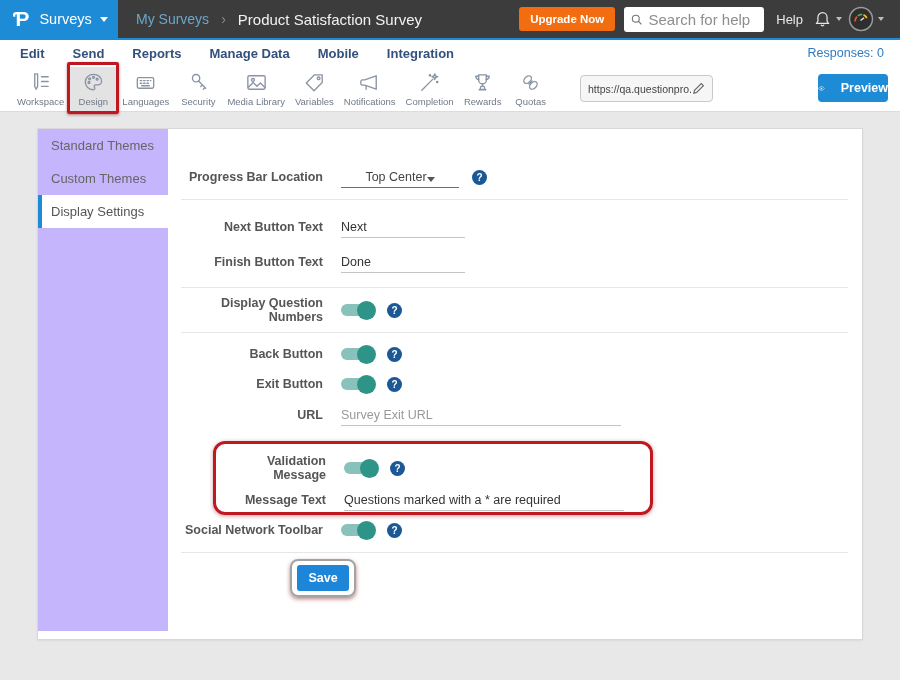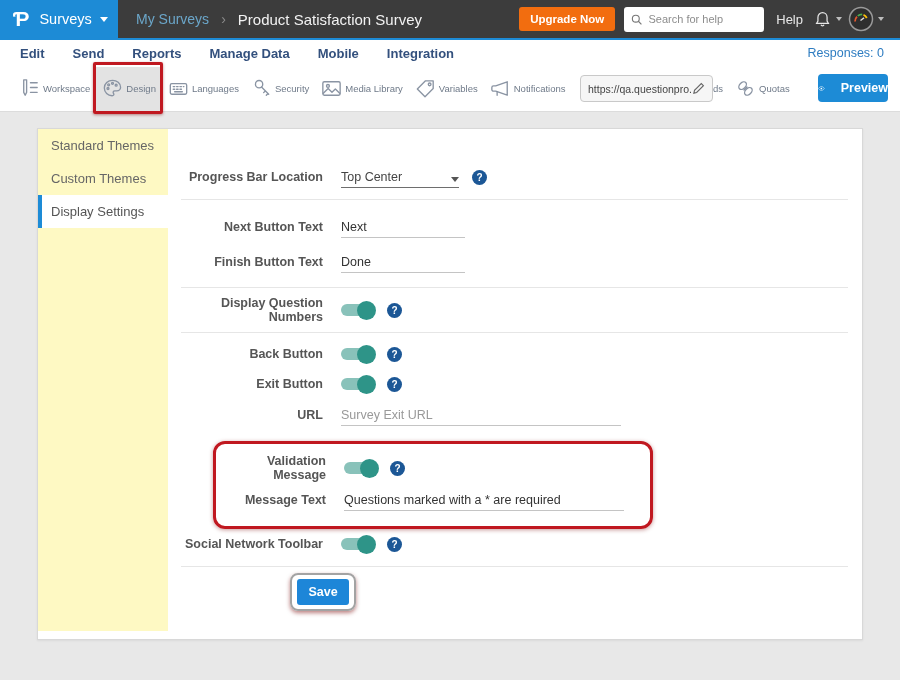--- a/index.html
+++ b/index.html
@@ -15,58 +15,58 @@
   .logo-glyph { color:#fff; font-size:21px; font-weight:bold; margin-right:10px; }
   .app-menu-label { color:#fff; font-size:14.5px; margin-right:8px; }
   .caret-down { width:0; height:0; border-left:4px solid transparent; border-right:4px solid transparent; border-top:5px solid #fff; display:inline-block; }
   .crumbs { display:flex; align-items:center; margin-left:18px; gap:12px; }
   .crumb-parent { color:#6ba6c9; font-size:14px; cursor:pointer; }
   .crumb-sep { color:#8b8b8b; font-size:14px; }
   .crumb-current { color:#f2f2f2; font-size:15px; }
   .header-right { margin-left:auto; display:flex; align-items:center; padding-right:10px; }
   .upgrade-btn { background:#f26d0f; color:#fff; font-size:11.5px; font-weight:bold; border:none; border-radius:3px; height:24px; padding:0 11px; cursor:pointer; }
   .search-box { width:140px; height:25px; background:#fff; border-radius:3px; display:flex; align-items:center; padding:0 7px; margin-left:9px; }
-  .search-box input { border:none; outline:none; width:100%; font-size:11px; color:#333; margin-left:6px; font-family:"Liberation Sans",sans-serif; }
+  .search-box input { border:none; outline:none; width:100%; font-size:15px; color:#333; margin-left:6px; font-family:"Liberation Sans",sans-serif; }
   .search-box input::placeholder { color:#8d8d8d; }
   .help-label { color:#e8e8e8; font-size:13px; margin:0 10px 0 12px; cursor:pointer; }
   .bell-wrap, .avatar-wrap { display:flex; align-items:center; cursor:pointer; }
   .hdr-caret { width:0; height:0; border-left:3.5px solid transparent; border-right:3.5px solid transparent; border-top:4.5px solid #bdbdbd; margin:0 6px 0 4px; }
   
   .menu-bar { position:absolute; top:38px; left:0; width:900px; height:28px; background:#fff; border-top:2px solid #1d8bd6; display:flex; align-items:center; padding:0 16px 0 6px; }
   .menu-item { font-size:13px; font-weight:bold; color:#33507d; padding:0 14px; cursor:pointer; text-decoration:none; }
   .menu-item.active { }
   .responses { margin-left:auto; color:#2d7cc1; font-size:12.5px; }
   
   .toolbar { position:absolute; top:66px; left:0; width:900px; height:46px; background:#fff; border-bottom:1px solid #dcdcdc; display:flex; align-items:center; padding-left:12px; }
-  .tool-cell { min-width:48px; padding:2px 5px; display:flex; flex-direction:row; align-items:center; justify-content:center; gap:1px; cursor:pointer; height:44px; }
+  .tool-cell { min-width:48px; padding:2px 5px; display:flex; flex-direction:column; align-items:center; justify-content:center; gap:1px; cursor:pointer; height:44px; }
   .tool-cell svg { stroke:#8a94a3; fill:none; stroke-width:1.4; stroke-linecap:round; stroke-linejoin:round; }
   .tool-label { font-size:9.5px; color:#6f7a89; white-space:nowrap; }
   .tool-cell.highlight { position:relative; background:#e3e3e3; }
   .anno-design { position:absolute; left:-2px; right:-2px; top:-5px; bottom:-3px; border:3px solid #c01820; border-radius:2px; box-shadow:0 1px 3px rgba(120,0,0,.45); pointer-events:none; }
   .url-box { position:absolute; right:187px; top:9px; width:133px; height:27px; background:#f6f6f6; border:1px solid #c9c9c9; border-radius:4px; display:flex; align-items:center; padding:0 7px; }
   .url-text { font-size:10.5px; color:#444; white-space:nowrap; overflow:hidden; flex:1; }
   .preview-btn { position:absolute; right:12px; top:8px; width:70px; height:28px; background:#1d8bd6; border:none; border-radius:4px; color:#fff; font-size:12.5px; font-weight:bold; display:flex; align-items:center; justify-content:center; gap:16px; cursor:pointer; }
   
   .card { position:absolute; left:37px; top:128px; width:826px; height:512px; background:#fff; border:1px solid #d8d8d8; box-shadow:0 1px 2px rgba(0,0,0,.06); }
-  .side { position:absolute; left:0; top:0; bottom:8px; width:130px; background:#fef9c3; }
+  .side { position:absolute; left:0; top:0; bottom:8px; width:130px; background:#c4b5fd; }
   .side-item { height:33px; line-height:33px; padding-left:13px; font-size:13px; color:#666; cursor:pointer; }
   .side-item.active { background:#fff; border-left:4px solid #1d8bd6; padding-left:9px; color:#555; }
   .form { position:absolute; left:130px; top:0; right:0; bottom:0; padding:34px 14px 0 0; }
   .row { display:flex; align-items:center; height:28px; }
   .lbl { width:155px; margin-right:18px; text-align:right; font-size:12.5px; font-weight:bold; color:#555; flex:none; }
   .divider { border:none; border-top:1px solid #e6e6e6; margin-left:13px; height:0; }
-  .select-ctl { width:118px; height:22px; border-bottom:1px solid #6e6e6e; display:flex; justify-content:space-between; align-items:flex-end; font-size:12.5px; color:#444; cursor:pointer; padding-bottom:3px; }
+  .select-ctl { width:118px; height:22px; border-bottom:1px solid #6e6e6e; display:flex; justify-content:center; align-items:flex-end; font-size:12.5px; color:#444; cursor:pointer; padding-bottom:3px; }
   .sel-caret { width:0; height:0; border-left:4px solid transparent; border-right:4px solid transparent; border-top:5px solid #555; margin-bottom:2px; }
   .text-input { width:124px; height:22px; border:none; border-bottom:1px solid #c4c4c4; background:transparent; outline:none; font-size:12.5px; color:#333; font-family:"Liberation Sans",sans-serif; }
   .text-input.wide { width:280px; }
   .text-input::placeholder { color:#999; }
   .toggle { width:33px; height:12px; background:#89c2ba; border-radius:7px; position:relative; cursor:pointer; flex:none; }
   .toggle .knob { position:absolute; right:-2px; top:-3.5px; width:19px; height:19px; border-radius:50%; background:#2e9488; }
   .help-dot { width:15px; height:15px; border-radius:50%; background:#1c5796; color:#fff; font-size:10px; font-weight:bold; display:flex; align-items:center; justify-content:center; margin-left:13px; flex:none; cursor:pointer; }
-  .sec { position:relative; margin-top:12px; margin-left:45px; width:440px; height:88px; border:3px solid #c01820; border-radius:12px; box-shadow:0 1px 4px rgba(120,0,0,.4); padding-top:5px; }
+  .sec { position:relative; margin-top:12px; margin-left:45px; width:440px; height:74px; border:3px solid #c01820; border-radius:12px; box-shadow:0 1px 4px rgba(120,0,0,.4); padding-top:5px; }
   .sec .lbl { width:110px; }
   .save-row { margin-top:6px; display:flex; }
   .save-anno { margin-left:122px; border:2px solid #a3a3a3; border-radius:8px; padding:4px 5px; box-shadow:0 2px 4px rgba(120,0,0,.5); }
   .save-btn { width:52px; height:26px; background:#1d86d8; border:none; border-radius:3px; color:#fff; font-size:12.5px; font-weight:bold; cursor:pointer; }
   .mt13{margin-top:13px}.mt11{margin-top:11px}.mt8{margin-top:8px}.mt7{margin-top:7px}
   .mt5{margin-top:5px}.mt4{margin-top:4px}.mt3{margin-top:3px}.mt2{margin-top:2px}.mt1{margin-top:1px}
 </style>
 </head>
 <body>
 

